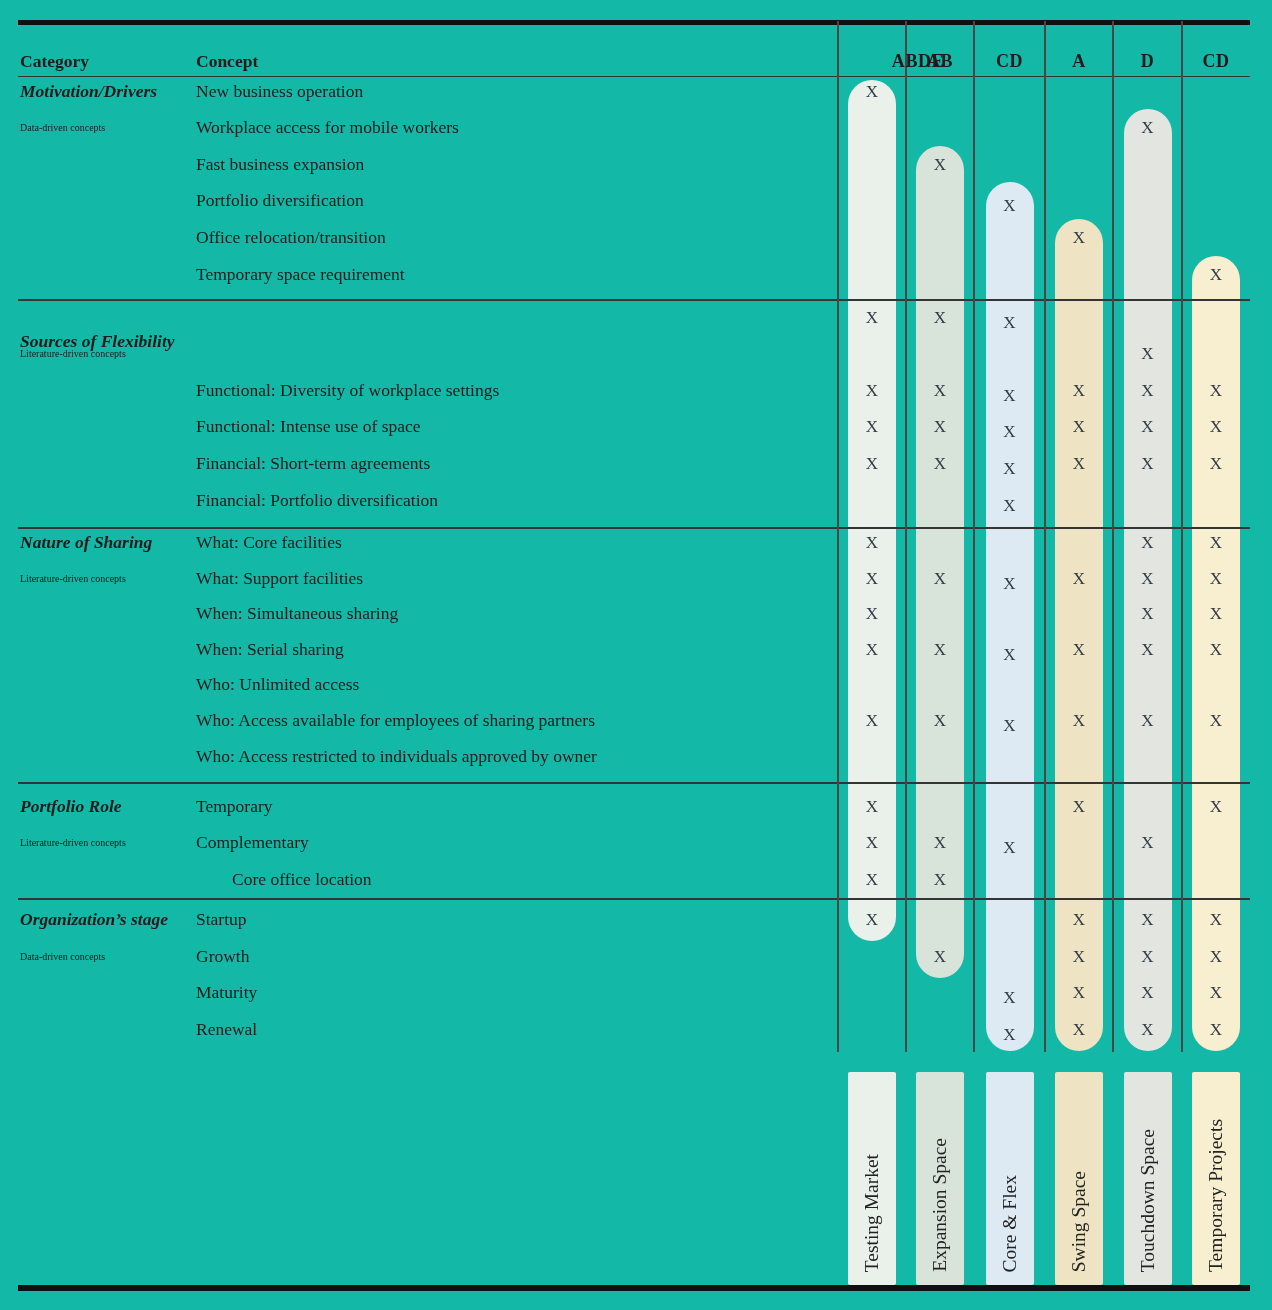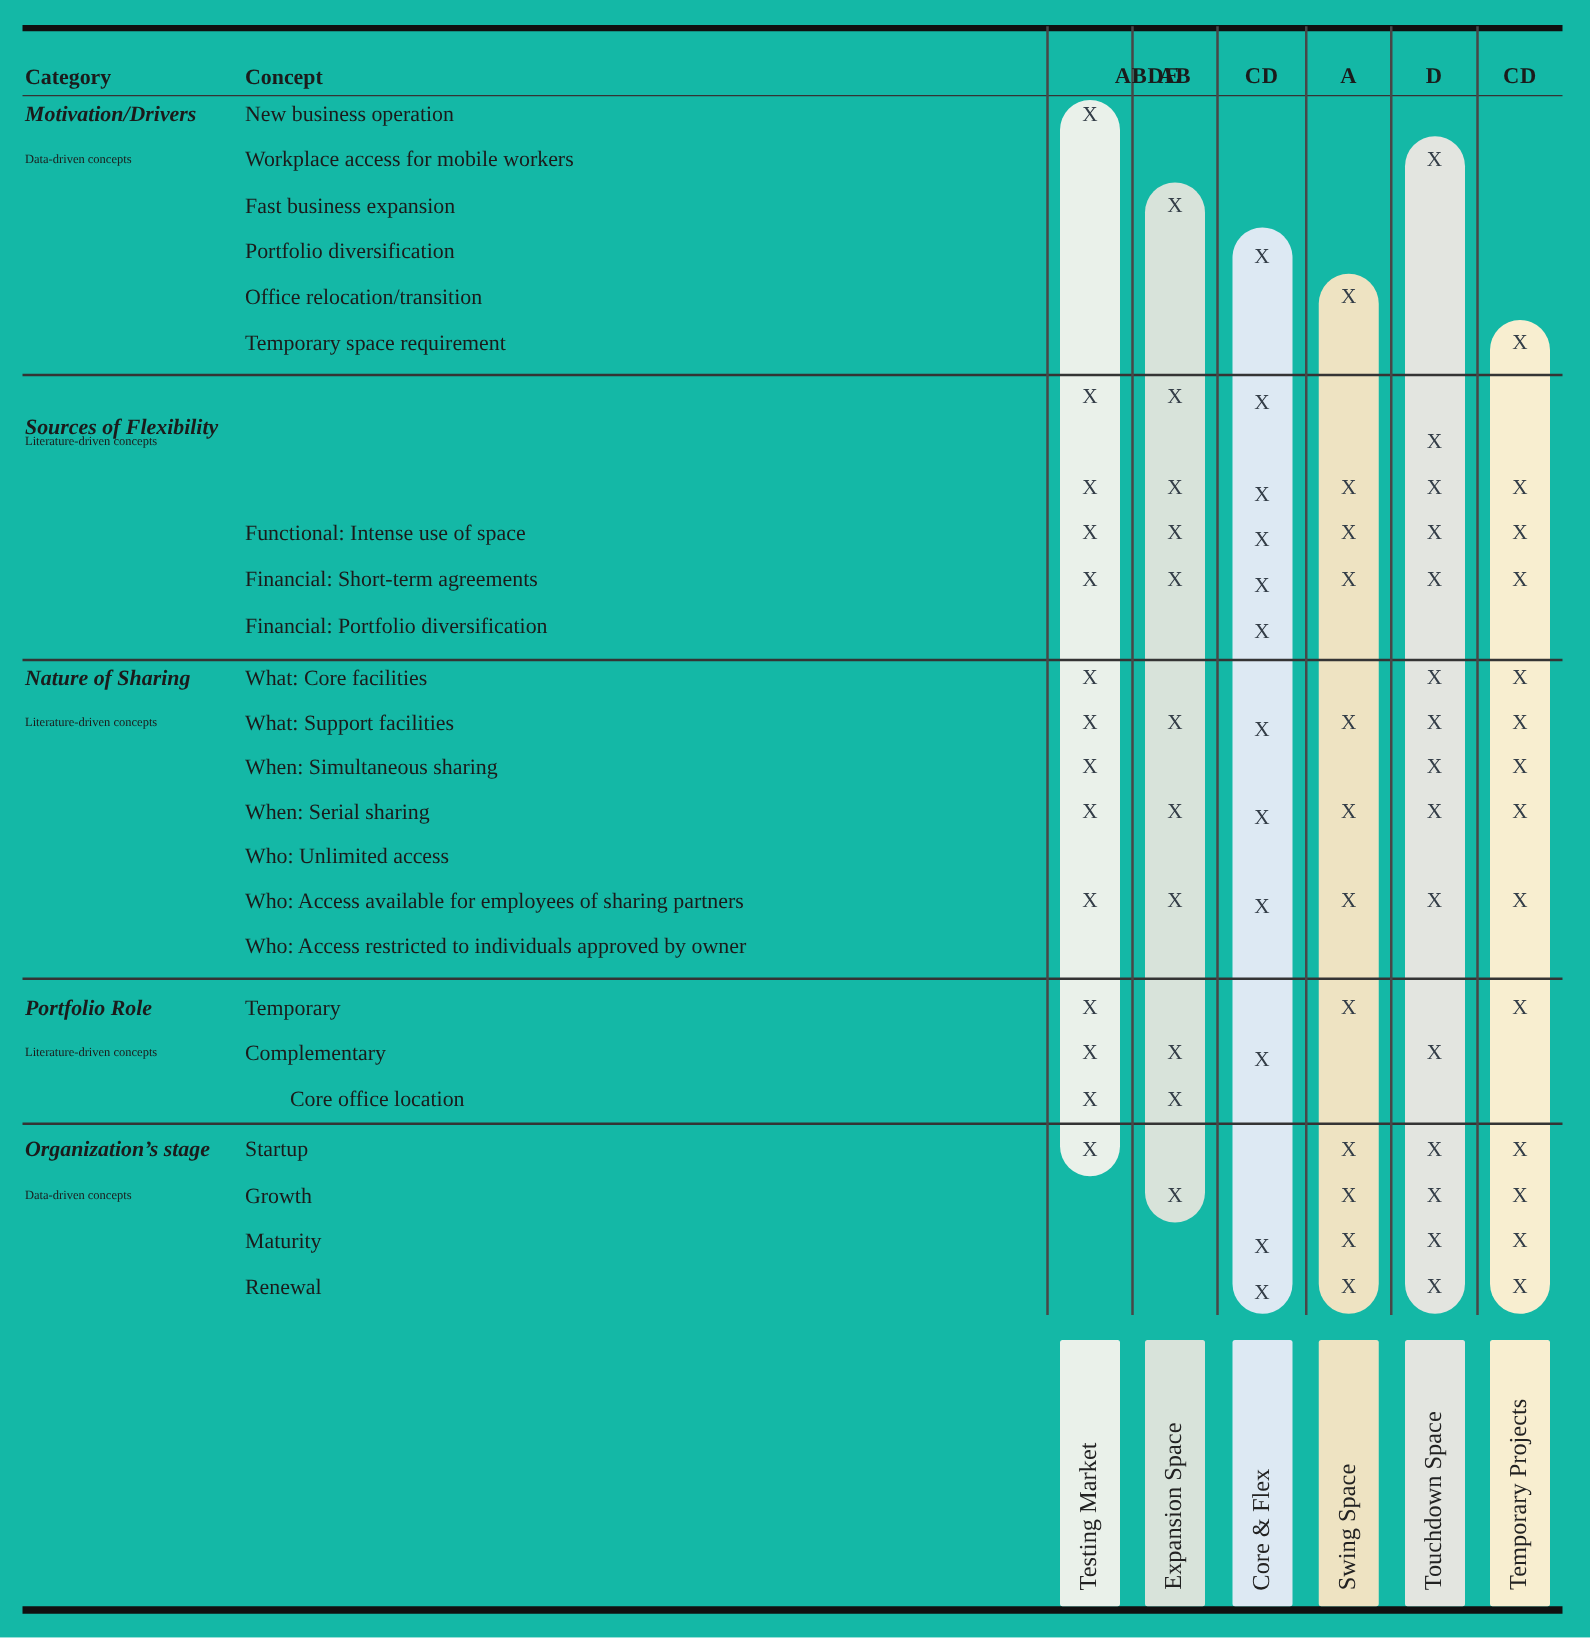--- a/index.html
+++ b/index.html
@@ -71,20 +71,21 @@
     <div class="abs concept" style="left: 196px; top: 225px;">Office relocation/transition</div>
     <div class="abs xmark" style="left: 1079px; top: 237px;">X</div>
     <div class="abs concept" style="left: 196px; top: 262px;">Temporary space requirement</div>
     <div class="abs xmark" style="left: 1216px; top: 274px;">X</div>
     <div class="abs secname" style="left: 20px; top: 305px; margin-top: 24px;">Sources of Flexibility</div>
     <div class="abs sectype" style="left: 20px; top: 342px;">Literature-driven concepts</div>
     <div class="abs xmark" style="left: 872px; top: 317px;">X</div>
     <div class="abs xmark" style="left: 940px; top: 317px;">X</div>
     <div class="abs xmark" style="left: 1009.5px; top: 322px;">X</div>
     <div class="abs xmark" style="left: 1147.5px; top: 353px;">X</div>
+    <div class="abs concept" style="left: 196px; top: 378px;">Functional: Diversity of workplace settings</div>
     <div class="abs xmark" style="left: 872px; top: 390px;">X</div>
     <div class="abs xmark" style="left: 940px; top: 390px;">X</div>
     <div class="abs xmark" style="left: 1009.5px; top: 395px;">X</div>
     <div class="abs xmark" style="left: 1079px; top: 390px;">X</div>
     <div class="abs xmark" style="left: 1147.5px; top: 390px;">X</div>
     <div class="abs xmark" style="left: 1216px; top: 390px;">X</div>
     <div class="abs concept" style="left: 196px; top: 414px;">Functional: Intense use of space</div>
     <div class="abs xmark" style="left: 872px; top: 426px;">X</div>
     <div class="abs xmark" style="left: 940px; top: 426px;">X</div>
     <div class="abs xmark" style="left: 1009.5px; top: 431px;">X</div>

